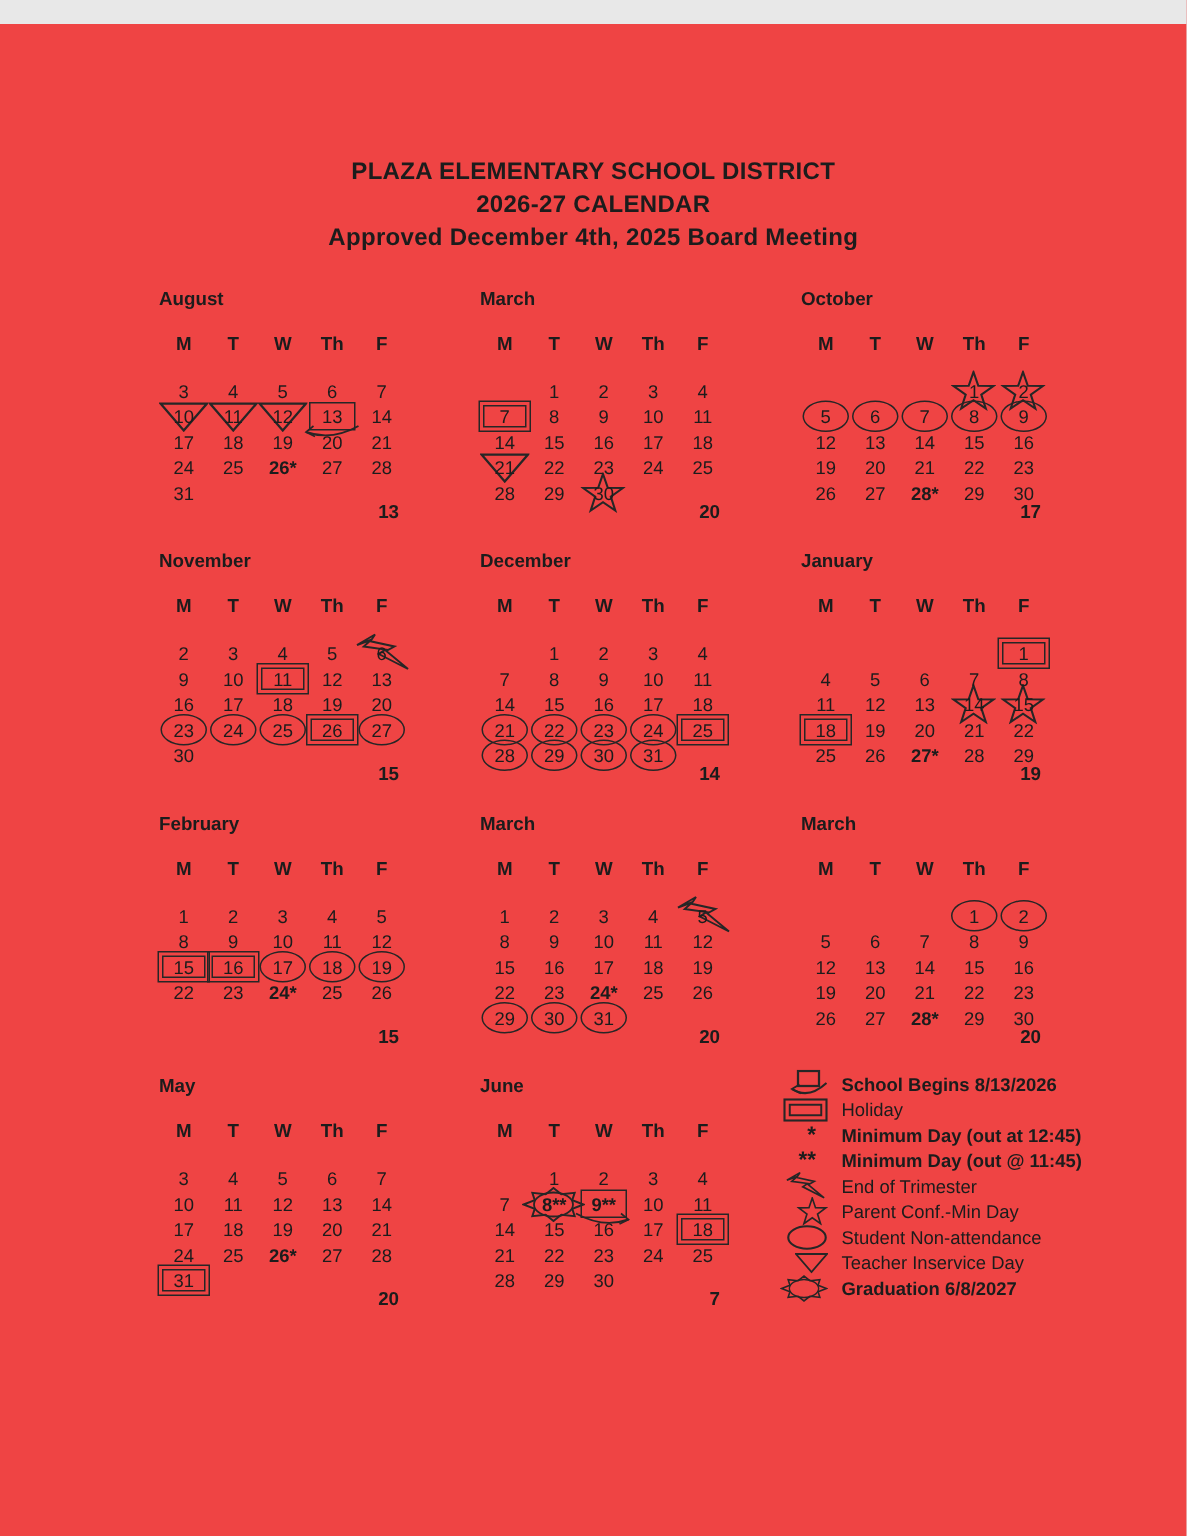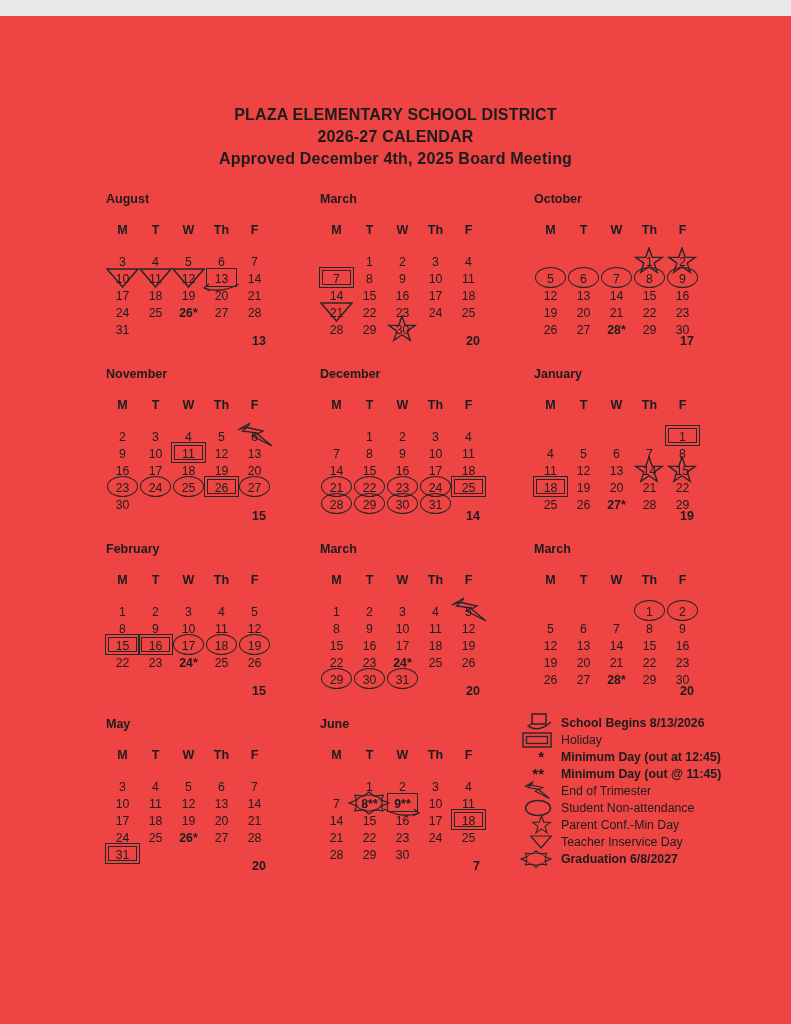--- a/index.html
+++ b/index.html
@@ -463,33 +463,33 @@
         <div class="lg-row">
           <span class="lg-icon">
             <svg width="30" height="19" viewBox="0 0 38 26">
               <path d="M2 8 L14 1 L11 5.5 L27 9 L21.5 12 L36 24 L16.5 14 L21 11 L6.5 9 L11.5 4.5 Z" fill="none" stroke="#262626" stroke-width="1.5"></path>
             </svg>
           </span>
           <span class="lg-label">End of Trimester</span>
         </div>
         <div class="lg-row">
           <span class="lg-icon">
+            <svg width="21" height="19" viewBox="0 0 30 28">
+              <polygon points="15,1 18.2,10.6 28.3,10.7 20.2,16.7 23.2,26.3 15,20.5 6.8,26.3 9.8,16.7 1.7,10.7 11.8,10.6" fill="none" stroke="#262626" stroke-width="1.6"></polygon>
+            </svg>
+          </span>
+          <span class="lg-label">Parent Conf.-Min Day</span>
+        </div>
+        <div class="lg-row">
+          <span class="lg-icon">
             <svg width="28" height="18" viewBox="0 0 28 18">
               <ellipse cx="14" cy="9" rx="12.5" ry="7.5" fill="none" stroke="#262626" stroke-width="1.4"></ellipse>
             </svg>
           </span>
           <span class="lg-label">Student Non-attendance</span>
-        </div>
-        <div class="lg-row">
-          <span class="lg-icon">
-            <svg width="21" height="19" viewBox="0 0 30 28">
-              <polygon points="15,1 18.2,10.6 28.3,10.7 20.2,16.7 23.2,26.3 15,20.5 6.8,26.3 9.8,16.7 1.7,10.7 11.8,10.6" fill="none" stroke="#262626" stroke-width="1.6"></polygon>
-            </svg>
-          </span>
-          <span class="lg-label">Parent Conf.-Min Day</span>
         </div>
         <div class="lg-row">
           <span class="lg-icon">
             <svg width="22" height="14" viewBox="0 0 33 20">
               <polygon points="1,1 32,1 16.5,19" fill="none" stroke="#262626" stroke-width="1.8"></polygon>
             </svg>
           </span>
           <span class="lg-label">Teacher Inservice Day</span>
         </div>
         <div class="lg-row">

